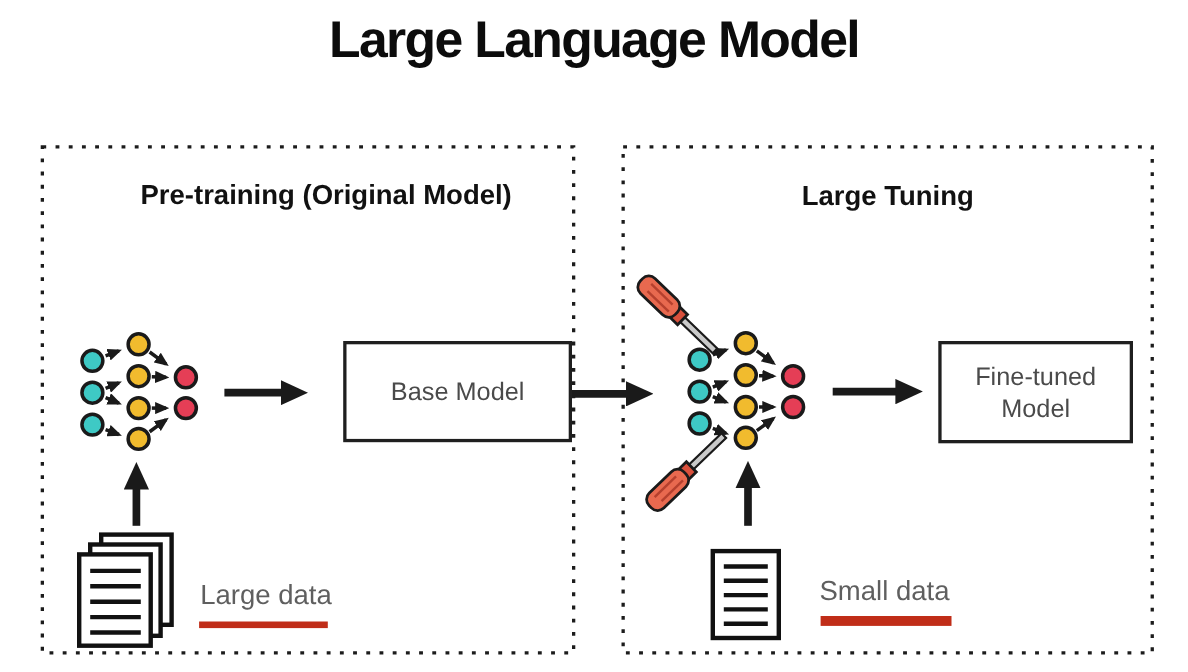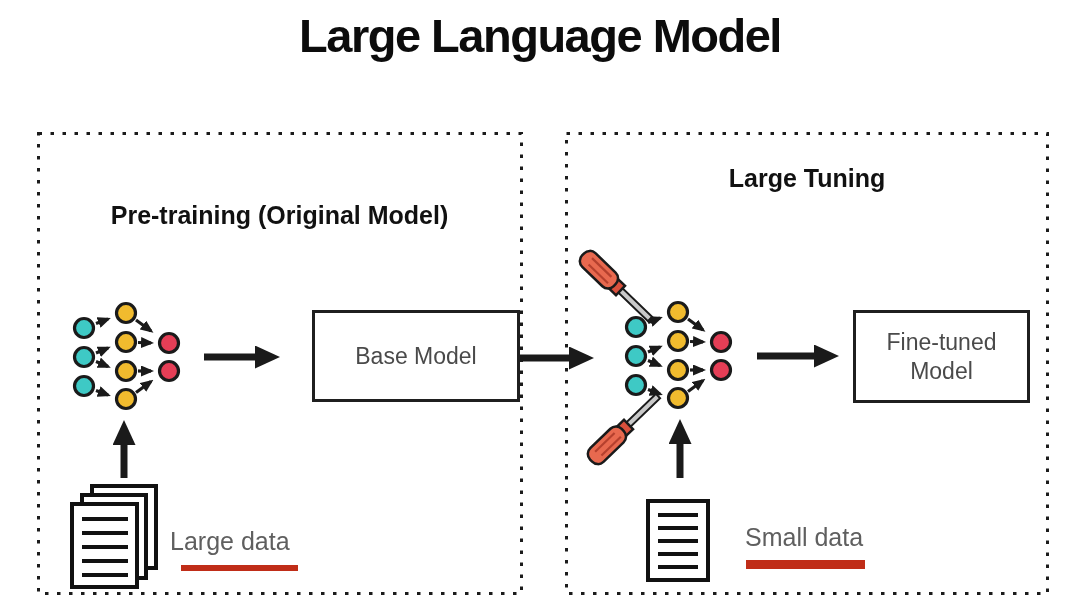--- a/index.html
+++ b/index.html
@@ -20,41 +20,41 @@
     font-weight: bold;
     letter-spacing: -1.5px;
     color: #0c0c0c;
   }
   .panel-header {
     text-align: center;
     font-size: 25px;
     font-weight: bold;
     color: #111111;
   }
-  #header-pretraining { left: 38px; top: 163px; width: 483px; margin-top: 38px; }
+  #header-pretraining { left: 55px; top: 163px; width: 483px; }
   #header-finetuning  { left: 566px; top: 164px; width: 482px; }
   .model-box {
     border: 3px solid #1f1f1f;
     background: #ffffff;
     display: flex;
     align-items: center;
     justify-content: center;
     text-align: center;
     color: #4a4a4a;
     font-size: 23px;
     line-height: 1.25;
     box-sizing: border-box;
   }
   #base-model-box   { left: 312px; top: 310px; width: 208px; height: 92px; }
   #finetuned-model-box { left: 853px; top: 310px; width: 177px; height: 93px; padding: 0 28px; }
   .data-label {
     color: #5f5f5f;
     font-size: 25px;
   }
-  #large-data-label { left: 170px; top: 527px; }
+  #large-data-label { left: 182px; top: 527px; }
   #small-data-label { left: 745px; top: 523px; }
   .red-underline { background: var(--underline_red, #c02d18); }
   #large-data-underline { left: 181px; top: 565px; width: 117px; height: 6px; }
   #small-data-underline { left: 746px; top: 560px; width: 119px; height: 9px; }
   #watermark {
     left: 890px; top: 584px;
     font-size: 16px;
     color: rgba(158,158,163,0.95);
     white-space: nowrap;
   }

